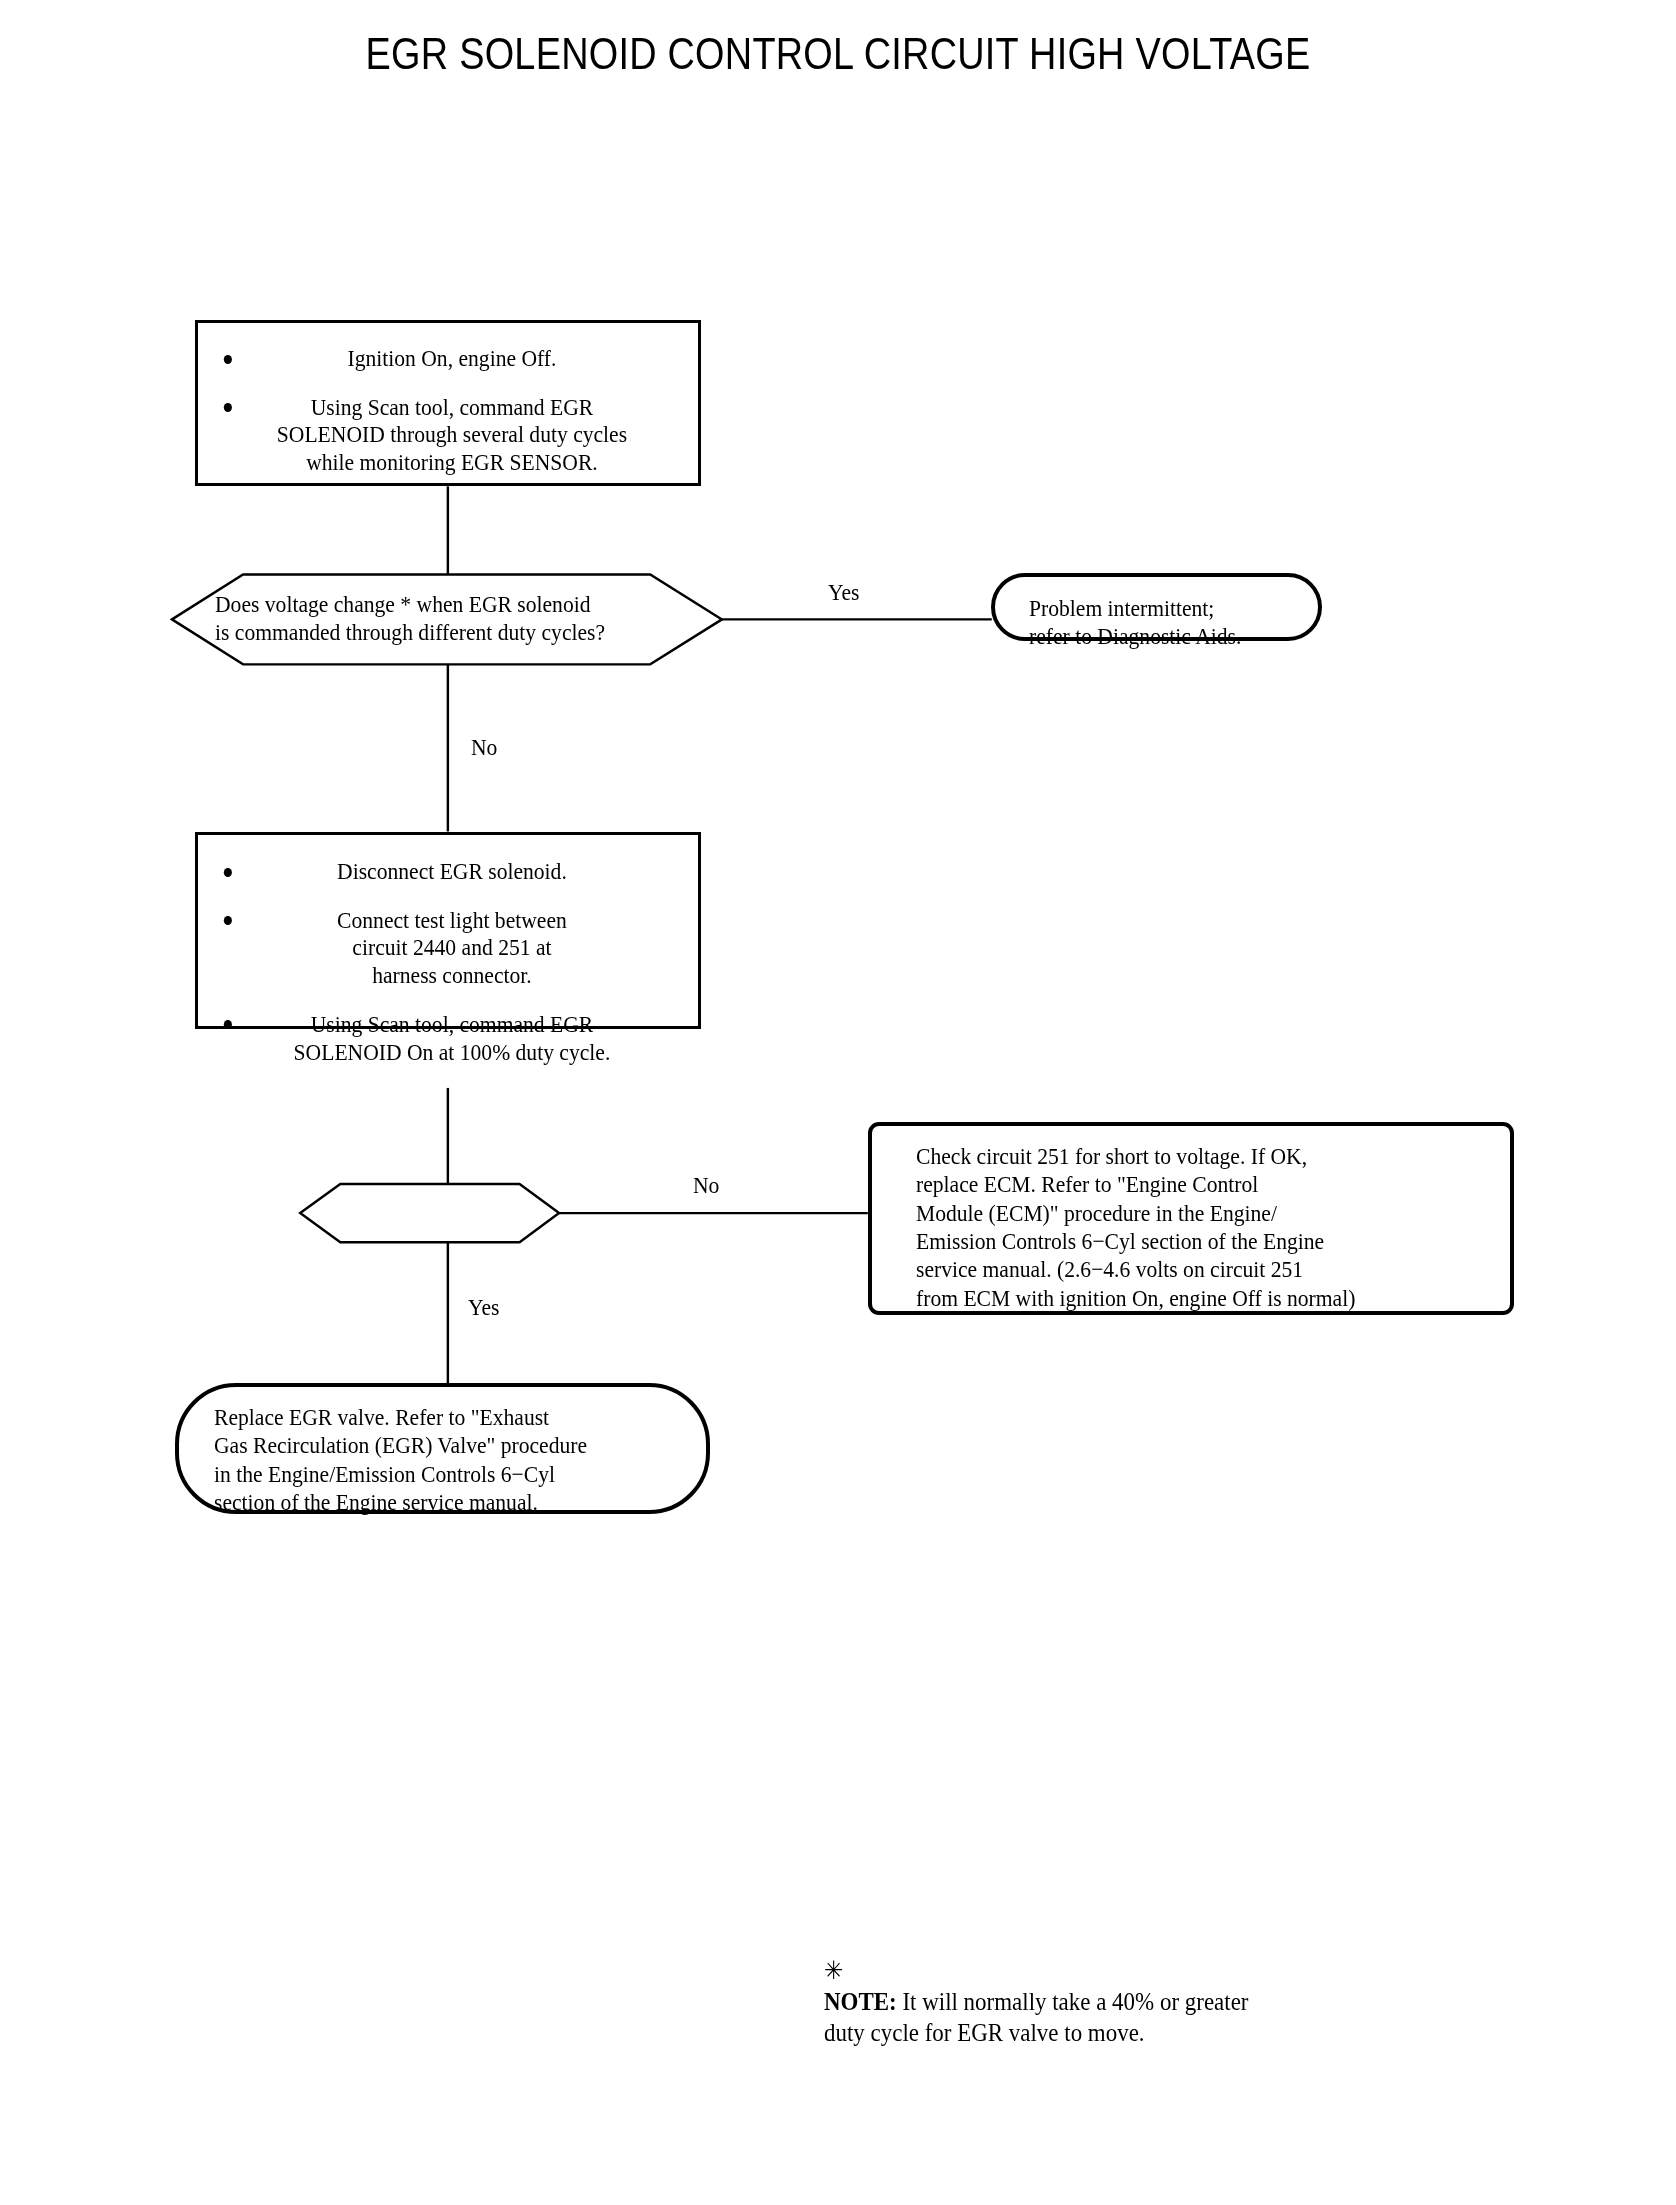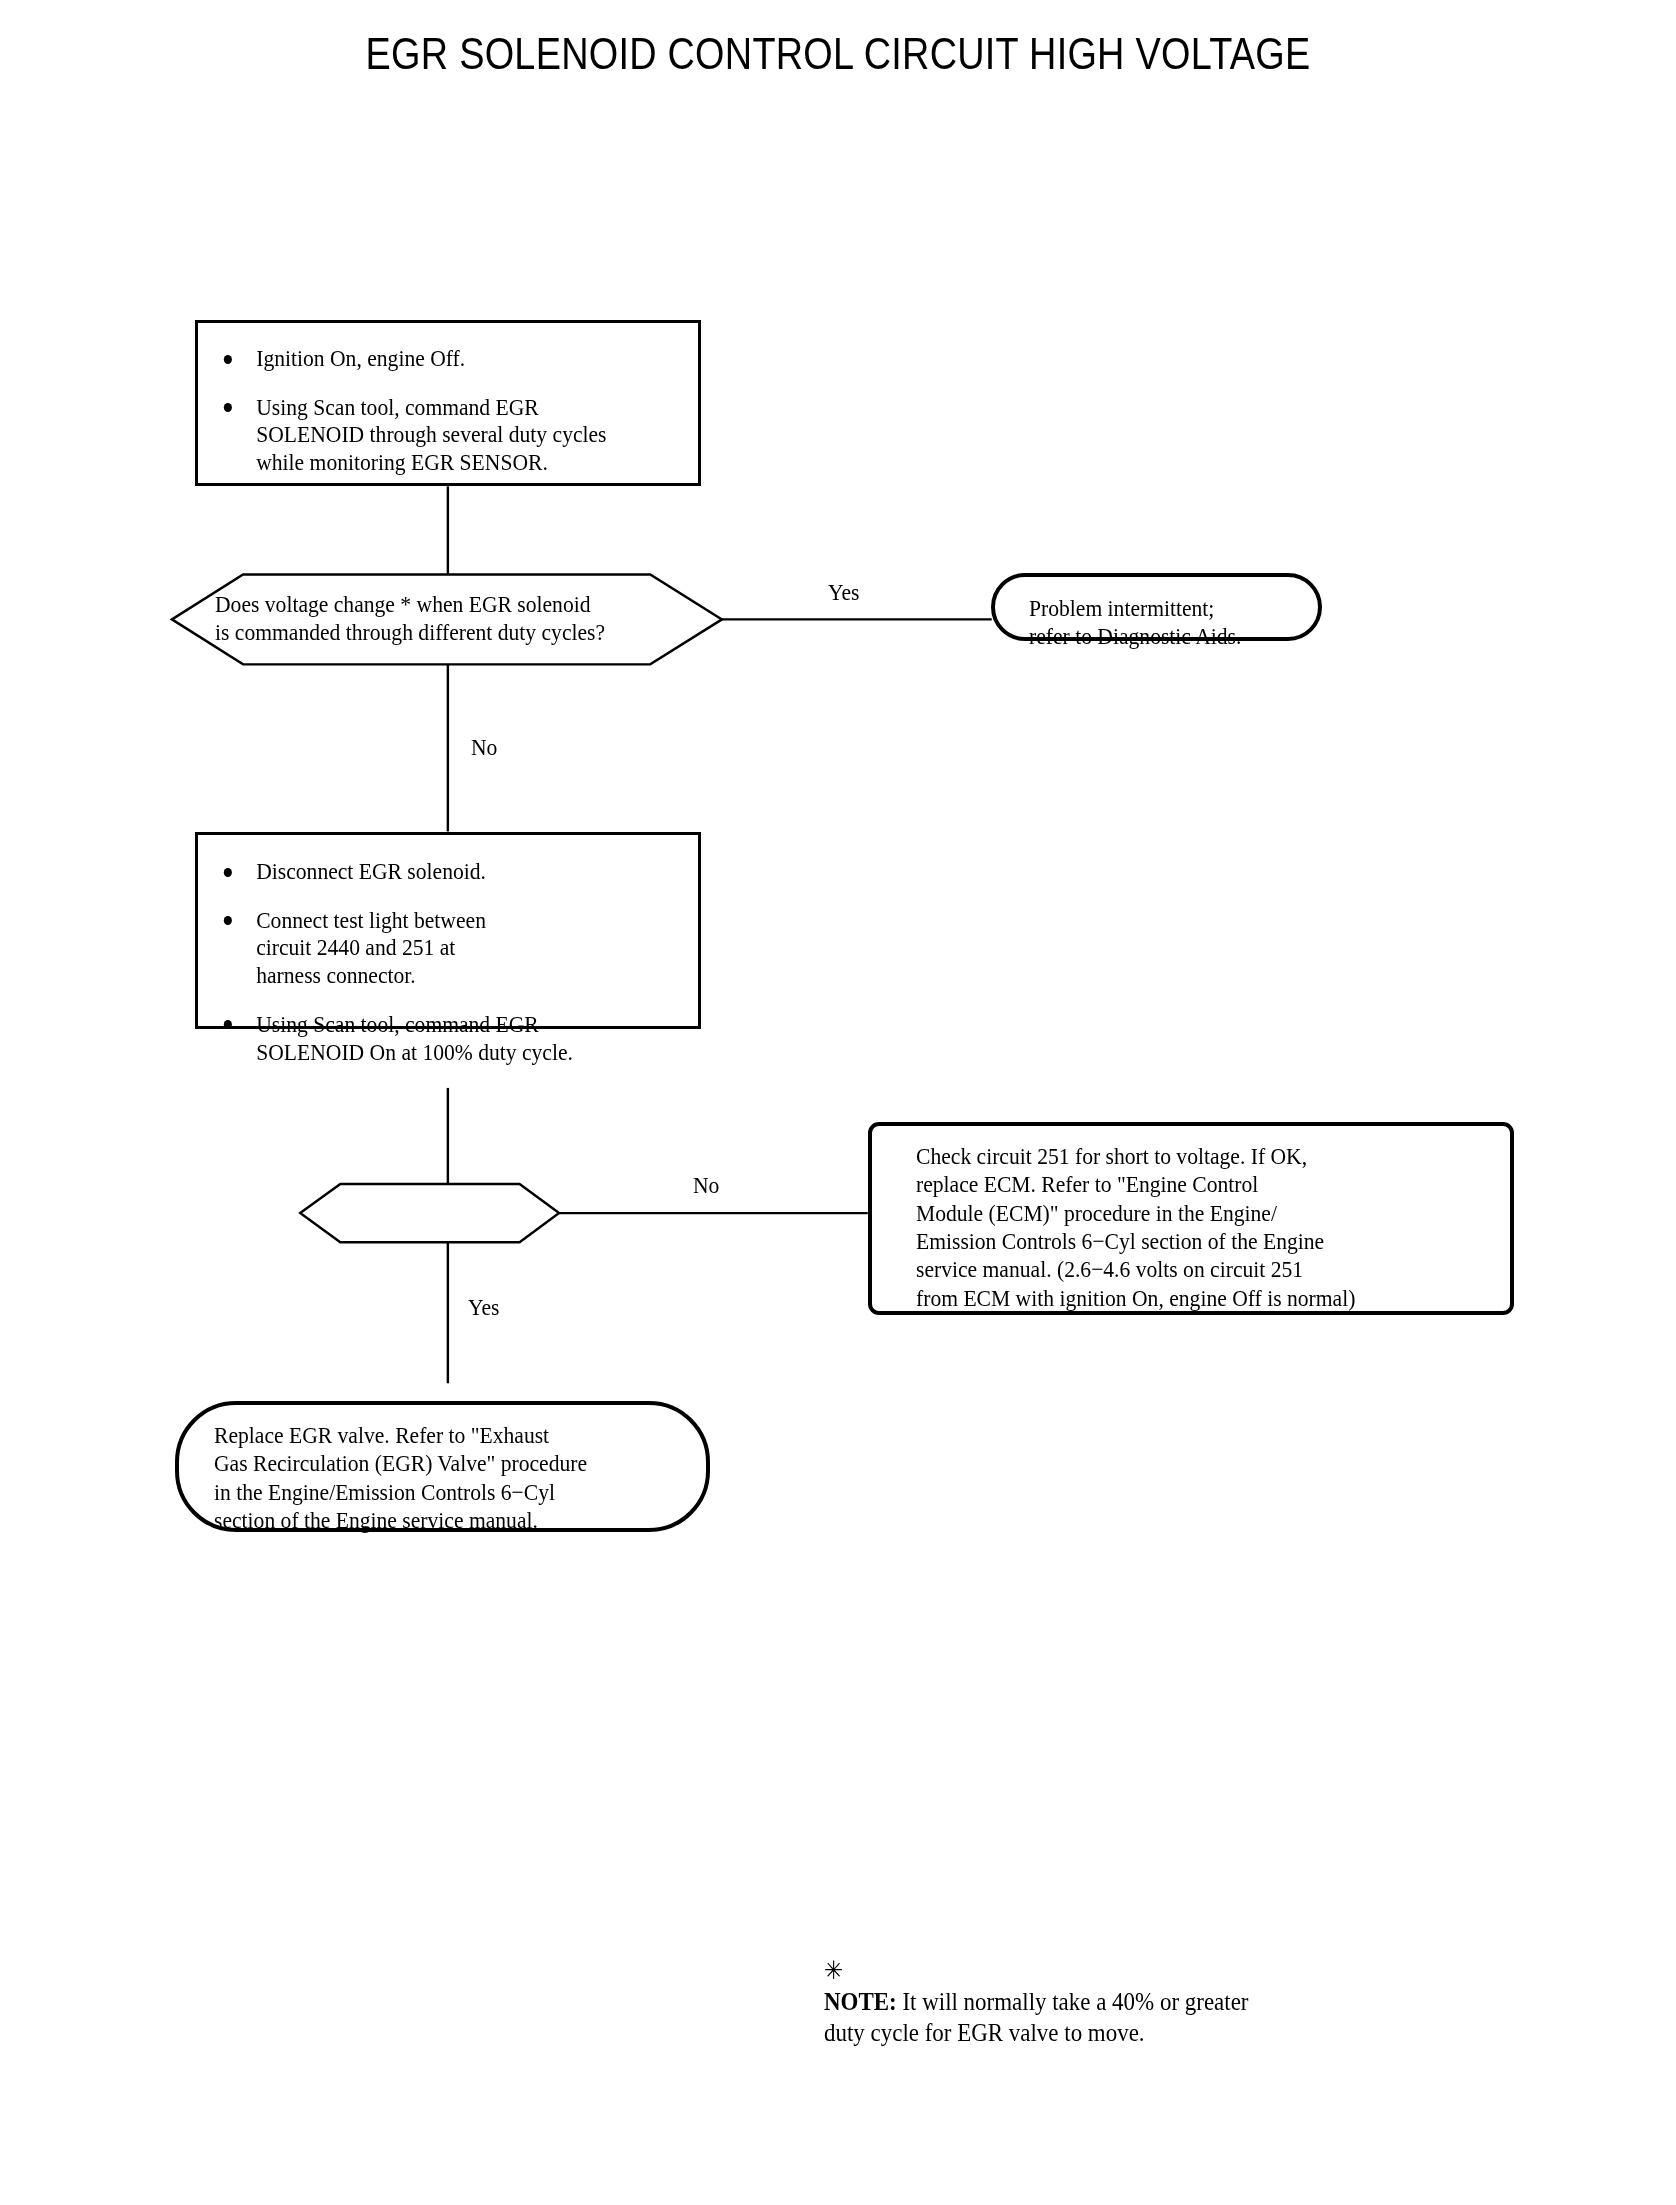--- a/index.html
+++ b/index.html
@@ -46,20 +46,21 @@
     position: absolute;
     border: 3px solid #000;
     background: #fff;
     box-sizing: border-box;
   }
   .bullet-list {
     position: absolute;
     left: 24px;
     top: 0;
     right: 3px;
+    text-align: center;
   }
   .bullet-item {
     position: relative;
     padding-left: 38px;
     margin: 0 0 20.7px 0;
     font-size: 24px;
     line-height: 1.16;
     transform: scaleX(0.90);
     transform-origin: left top;
   }
@@ -206,21 +207,21 @@
 
   <div class="term-box" style="left:868px; top:1122px; width:646px; height:193px; border-radius:11px;">
     <div class="term-text" style="left:44px; top:16px; width:608px;">Check circuit 251 for short to voltage. If OK,
 replace ECM. Refer to "Engine Control
 Module (ECM)" procedure in the Engine/
 Emission Controls 6−Cyl section of the Engine
 service manual. (2.6−4.6 volts on circuit 251
 from ECM with ignition On, engine Off is normal)</div>
   </div>
 
-  <div class="term-box" style="left:175px; top:1383px; width:535px; height:131px; border-radius:61px;margin-top:18px;">
+  <div class="term-box" style="left:175px; top:1383px; width:535px; height:131px; border-radius:61px;">
     <div class="term-text" style="left:35px; top:16px; width:492px;">Replace EGR valve. Refer to "Exhaust
 Gas Recirculation (EGR) Valve" procedure
 in the Engine/Emission Controls 6−Cyl
 section of the Engine service manual.</div>
   </div>
 
   <div id="note" style="left:824px; top:1924px; width:705px;">
     <span class="note-star">✳</span>
     <span class="note-kw">NOTE:</span><span style="white-space:pre-line;"> It will normally take a 40% or greater
 duty cycle for EGR valve to move.</span>

